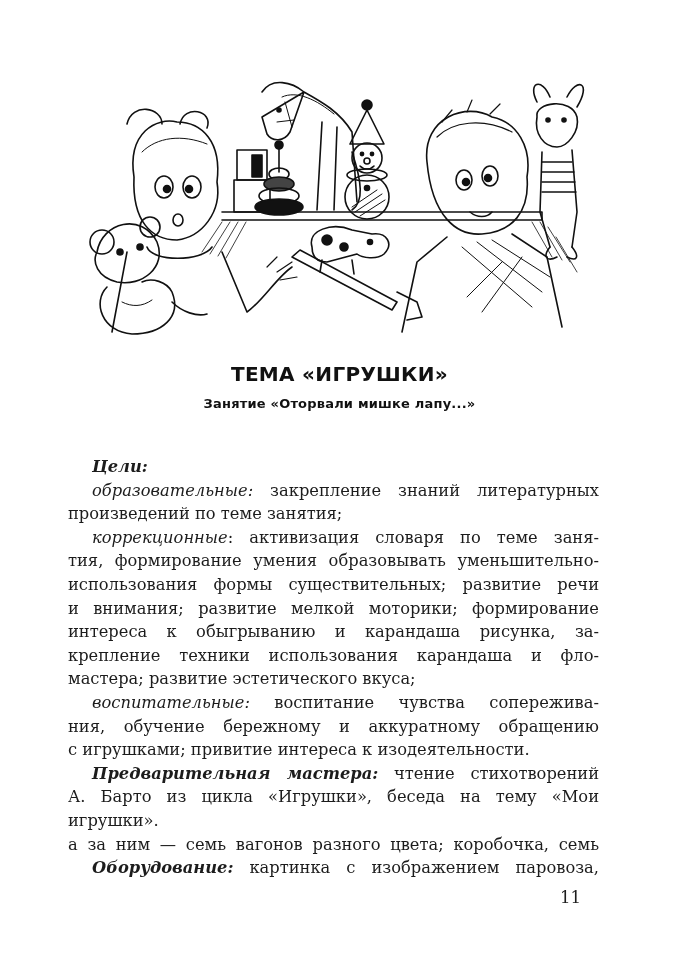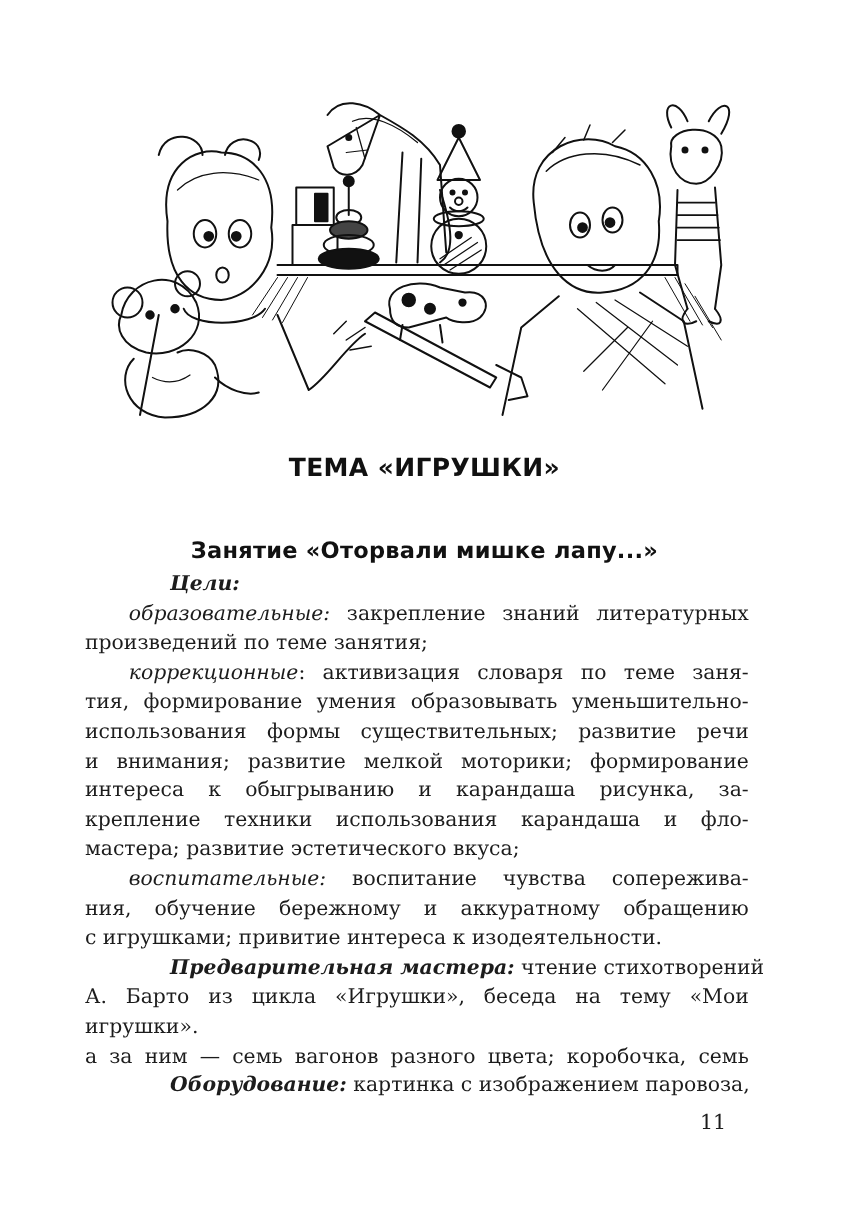--- a/index.html
+++ b/index.html
@@ -5,29 +5,29 @@
   html, body { margin:0; padding:0; background:#ffffff; }
   body { width:679px; height:970px; position:relative; overflow:hidden; color:#1a1a1a; }
   .page { position:absolute; left:0; top:0; width:679px; height:970px; background:#fff; }
 
   .illustration { position:absolute; left:72px; top:62px; width:535px; height:280px; }
   .illustration svg { width:100%; height:100%; }
 
   .heading { position:absolute; left:0; width:679px; text-align:center;
     font-family:"DejaVu Sans", sans-serif; font-weight:bold; color:#111; }
   .h1 { top:362px; font-size:20px; letter-spacing:0.3px; }
-  .h2 { top:430px; font-size:18px; letter-spacing:0.2px; }
+  .h2 { top:396px; font-size:13px; letter-spacing:0.2px; }
 
   .body-text { position:absolute; left:68px; top:455px; width:531px;
     font-family:"DejaVu Serif", serif; font-size:16.3px; line-height:23.6px; color:#1c1c1c; }
   .line { display:block; white-space:nowrap; text-align:justify; text-align-last:justify; height:23.6px; overflow:visible; }
   .line.last { text-align-last:left; }
   .indent { padding-left:24px; }
-  .it { font-style:italic;margin-left:11px; }
-  .bi { font-style:italic; font-weight:bold;margin-left:44px; }
+  .it { font-style:italic; }
+  .bi { font-style:italic; font-weight:bold; }
 
   .page-number { position:absolute; left:560px; top:888px; width:40px; 
     font-family:"DejaVu Serif", serif; font-size:16.5px; color:#1c1c1c; }
 </style>
 </head>
 <body>
 
 <div class="page">
 
   <div class="illustration">

